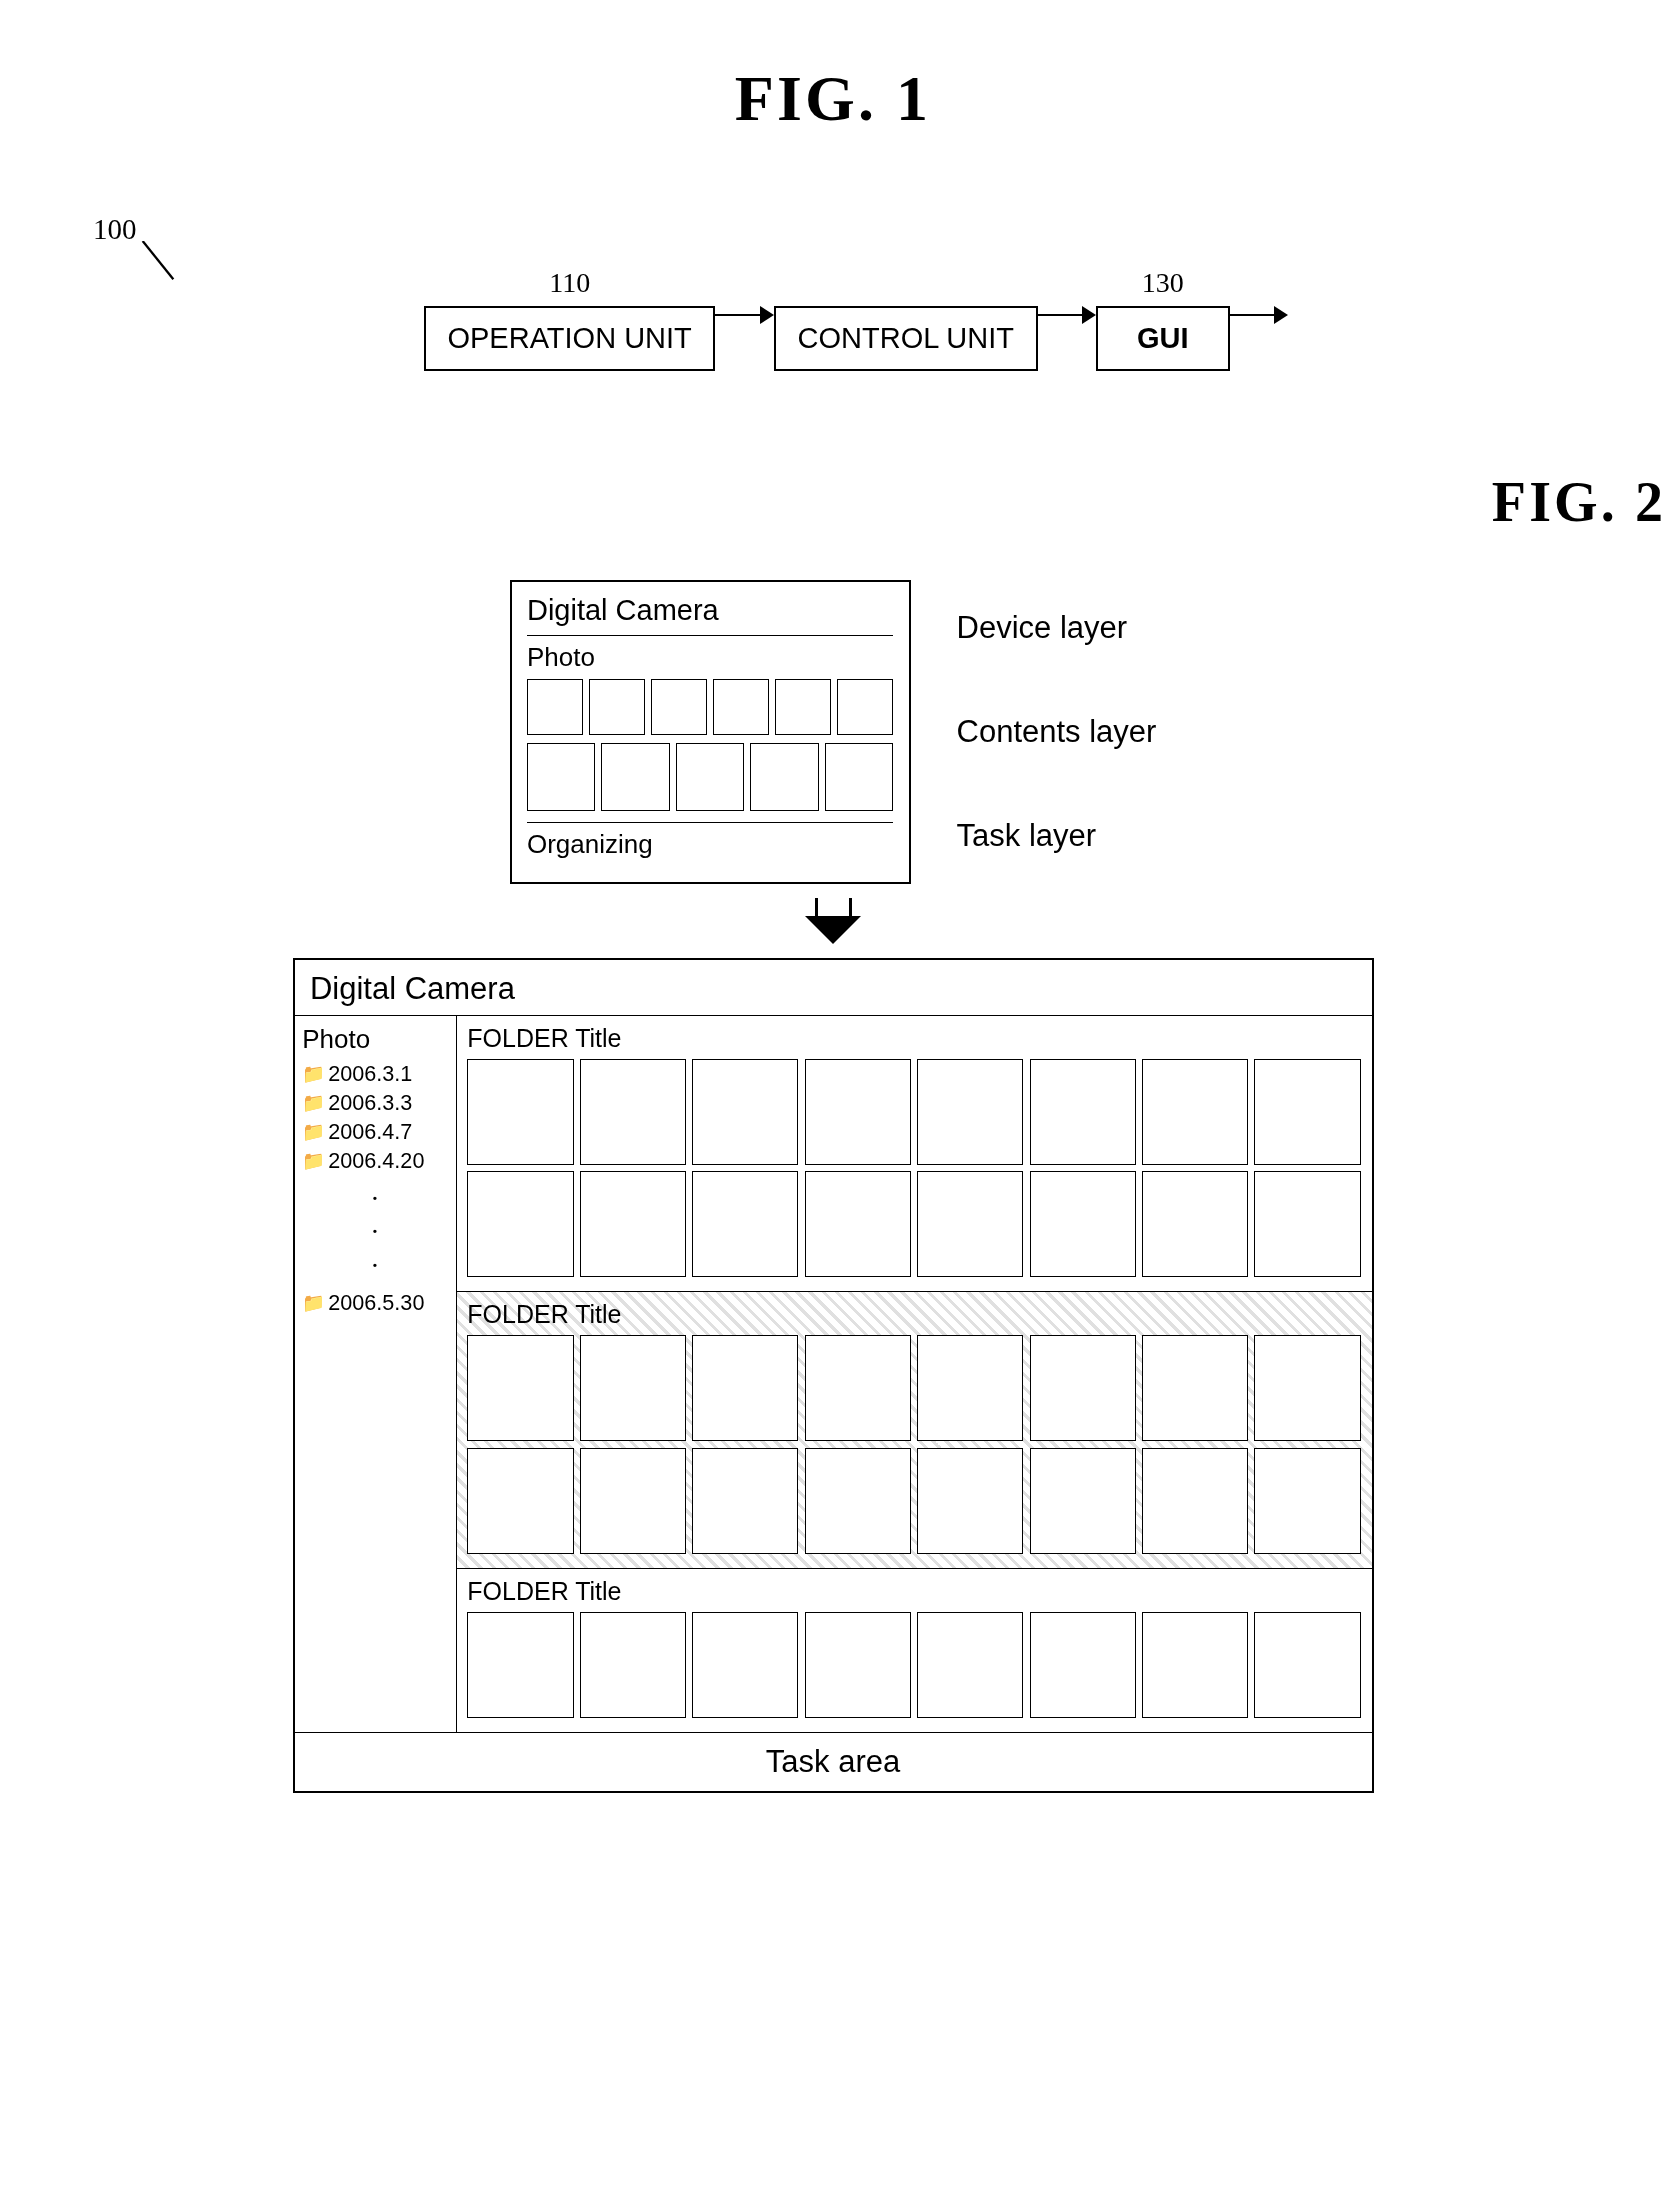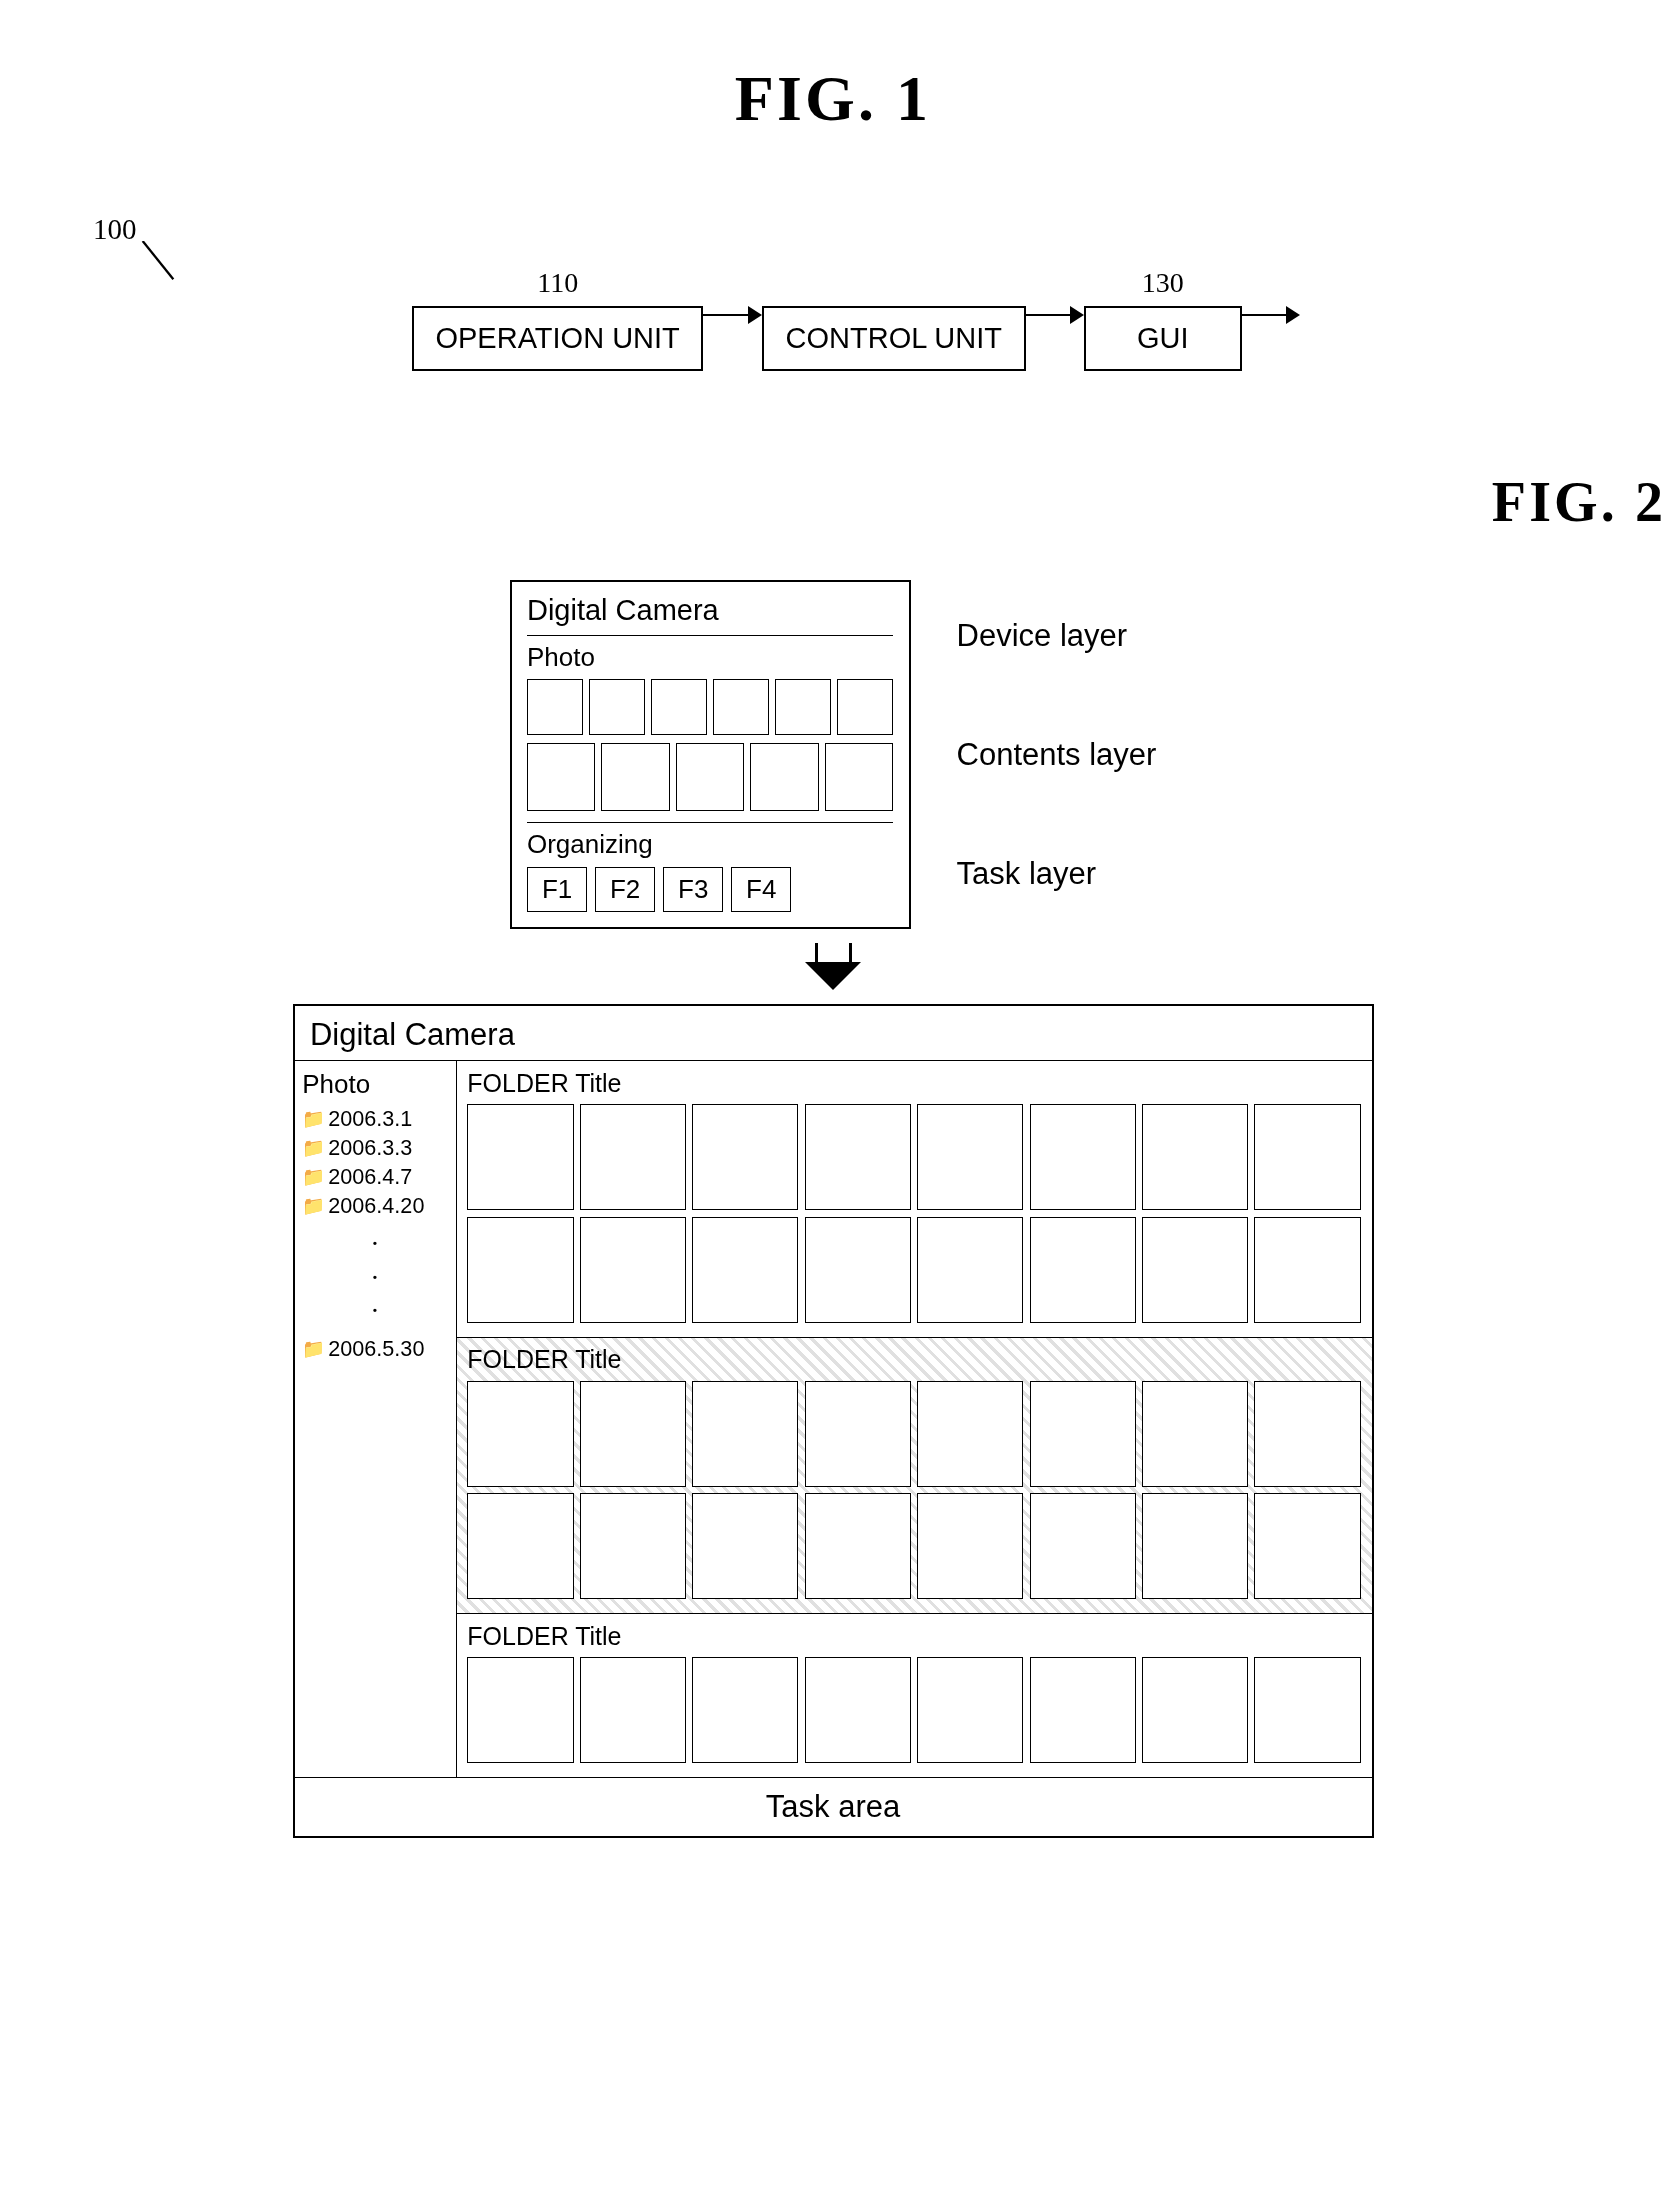--- a/index.html
+++ b/index.html
@@ -292,21 +292,21 @@
       <div class="flow-box">CONTROL UNIT</div>
     </div>
 
     <div style="display:flex;align-items:center;margin-top:31px;">
       <div class="arrow-line"></div>
       <div class="arrow-head"></div>
     </div>
 
     <div class="flow-item" style="margin-top:31px; position:relative;">
       <div style="position:absolute; top:-39px; left:50%; transform:translateX(-50%); font-size:28px;">130</div>
-      <div class="flow-box" style="min-width:124px; padding:14px 51px;">GUI</div>
+      <div class="flow-box" style="min-width:124px; padding:14px 39px;font-weight:bold;">GUI</div>
     </div>
 
     <div style="display:flex;align-items:center;margin-top:31px;">
       <div class="arrow-line"></div>
       <div class="arrow-head"></div>
     </div>
 
   </div>
 </div>
 
@@ -333,26 +333,20 @@
           </div>
           <div class="thumb-grid-2row">
             <div class="thumb-cell"></div>
             <div class="thumb-cell"></div>
             <div class="thumb-cell"></div>
             <div class="thumb-cell"></div>
             <div class="thumb-cell"></div>
           </div>
           <div class="divider-line"></div>
           <div class="organizing-label">Organizing</div>
-          <div class="task-btns">
-            <div class="task-btn">F1</div>
-            <div class="task-btn">F2</div>
-            <div class="task-btn">F3</div>
-            <div class="task-btn">F4</div>
-          </div>
         </div>
 
         <div style="display:flex; flex-direction:column; justify-content:space-around; padding:7.7px 0;gap:23px;">
           <div class="layer-label">Device layer</div>
           <div class="layer-label">Contents layer</div>
           <div class="layer-label">Task layer</div>
         </div>
       </div>
 
       <div class="down-arrow-container">

